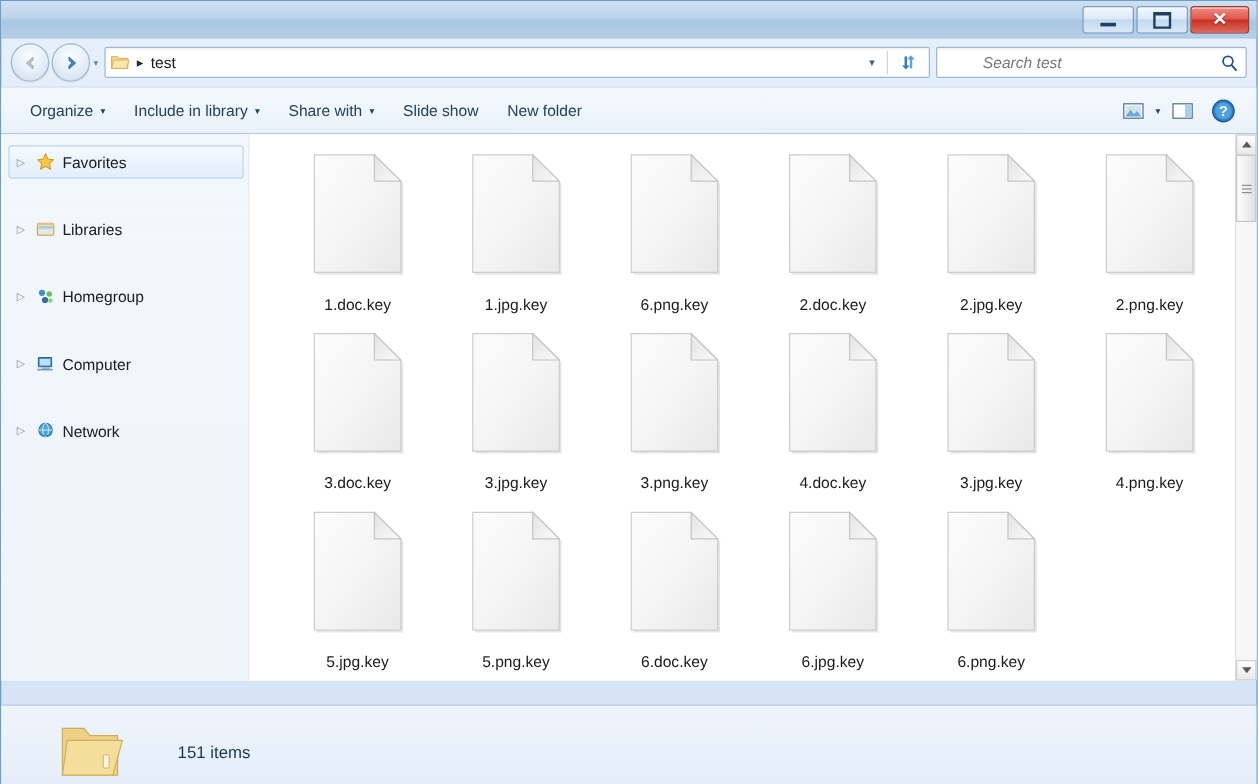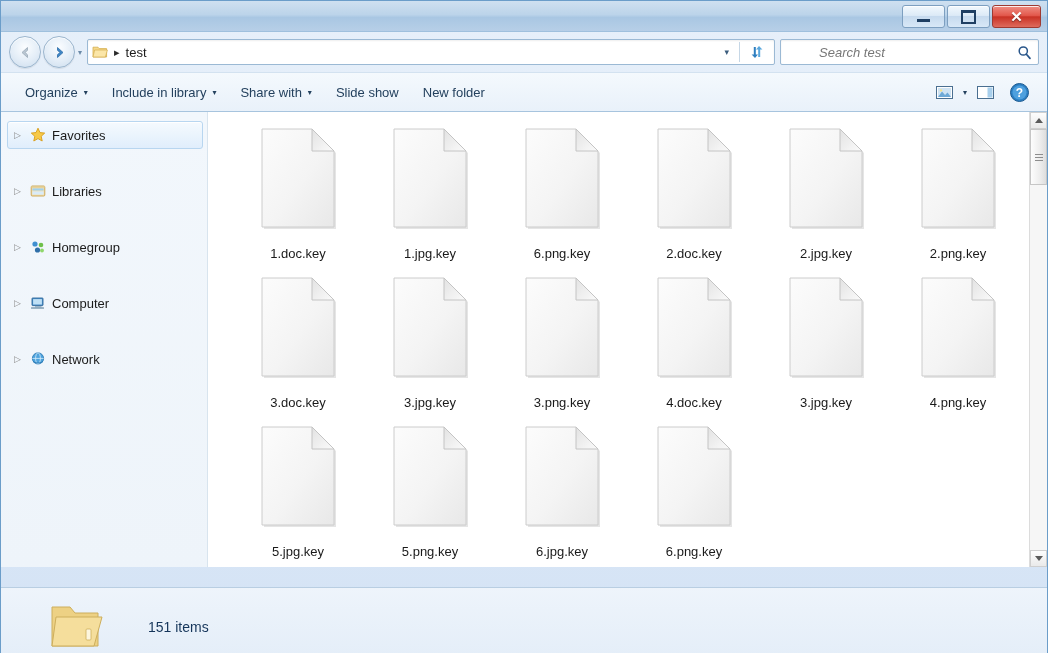--- a/index.html
+++ b/index.html
@@ -621,20 +621,40 @@
         </linearGradient>
         <linearGradient id="fold" x1="0" y1="0" x2="1" y2="1">
           <stop offset="0%" stop-color="#e2e2e2"></stop>
           <stop offset="100%" stop-color="#fbfbfb"></stop>
         </linearGradient>
       </defs>
       <path d="M6 3 L56 3 L78 25 L78 101 L6 101 Z" fill="#cfcfcf" opacity="0.55" transform="translate(2,2)"></path>
       <path d="M6 3 L56 3 L78 25 L78 101 L6 101 Z" fill="url(#pg)" stroke="#cccccc" stroke-width="1"></path>
       <path d="M56 3 L78 25 L56 25 Z" fill="url(#fold)" stroke="#c4c4c4" stroke-width="1"></path>
     </svg></div>
+          <div class="filelabel">6.doc.key</div>
+        </div>
+        <div class="fileitem">
+          <div class="fileicon">
+    <svg width="84" height="104" viewBox="0 0 84 104">
+      <defs>
+        <linearGradient id="pg" x1="0" y1="0" x2="1" y2="1">
+          <stop offset="0%" stop-color="#fcfcfc"></stop>
+          <stop offset="55%" stop-color="#f4f4f4"></stop>
+          <stop offset="100%" stop-color="#e8e8e8"></stop>
+        </linearGradient>
+        <linearGradient id="fold" x1="0" y1="0" x2="1" y2="1">
+          <stop offset="0%" stop-color="#e2e2e2"></stop>
+          <stop offset="100%" stop-color="#fbfbfb"></stop>
+        </linearGradient>
+      </defs>
+      <path d="M6 3 L56 3 L78 25 L78 101 L6 101 Z" fill="#cfcfcf" opacity="0.55" transform="translate(2,2)"></path>
+      <path d="M6 3 L56 3 L78 25 L78 101 L6 101 Z" fill="url(#pg)" stroke="#cccccc" stroke-width="1"></path>
+      <path d="M56 3 L78 25 L56 25 Z" fill="url(#fold)" stroke="#c4c4c4" stroke-width="1"></path>
+    </svg></div>
           <div class="filelabel">6.jpg.key</div>
         </div>
         <div class="fileitem">
           <div class="fileicon">
     <svg width="84" height="104" viewBox="0 0 84 104">
       <defs>
         <linearGradient id="pg" x1="0" y1="0" x2="1" y2="1">
           <stop offset="0%" stop-color="#fcfcfc"></stop>
           <stop offset="55%" stop-color="#f4f4f4"></stop>
           <stop offset="100%" stop-color="#e8e8e8"></stop>

